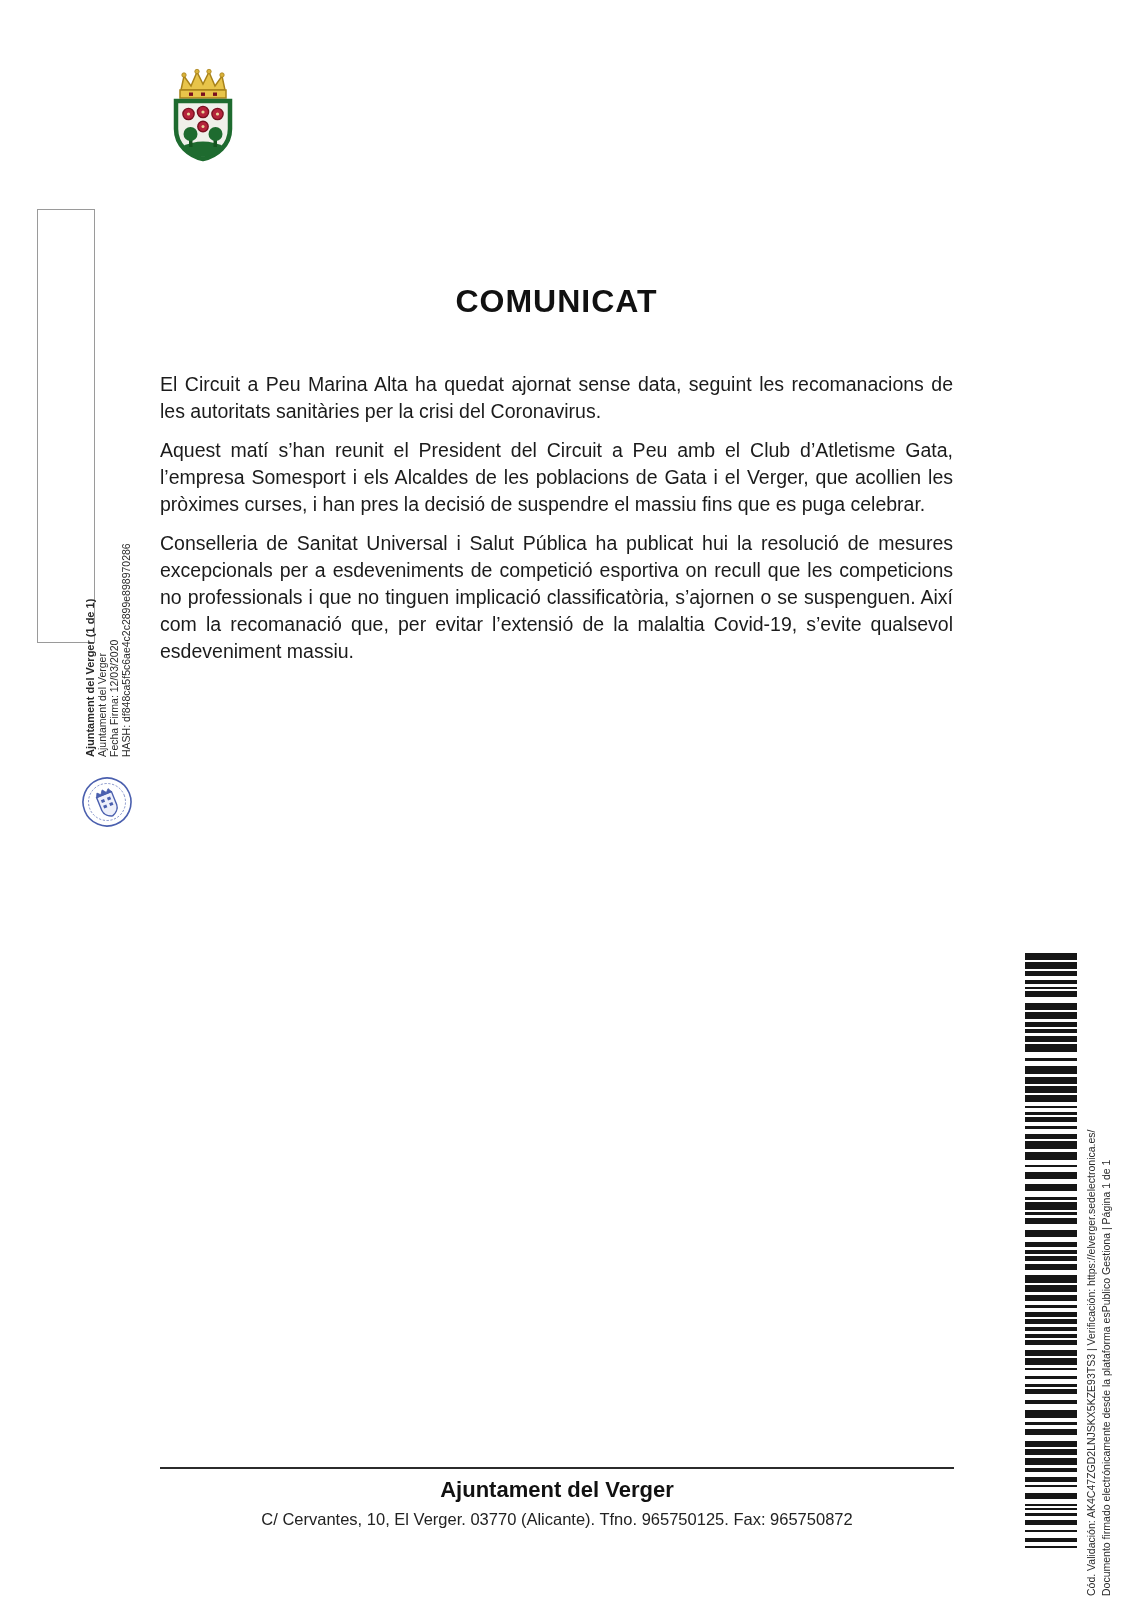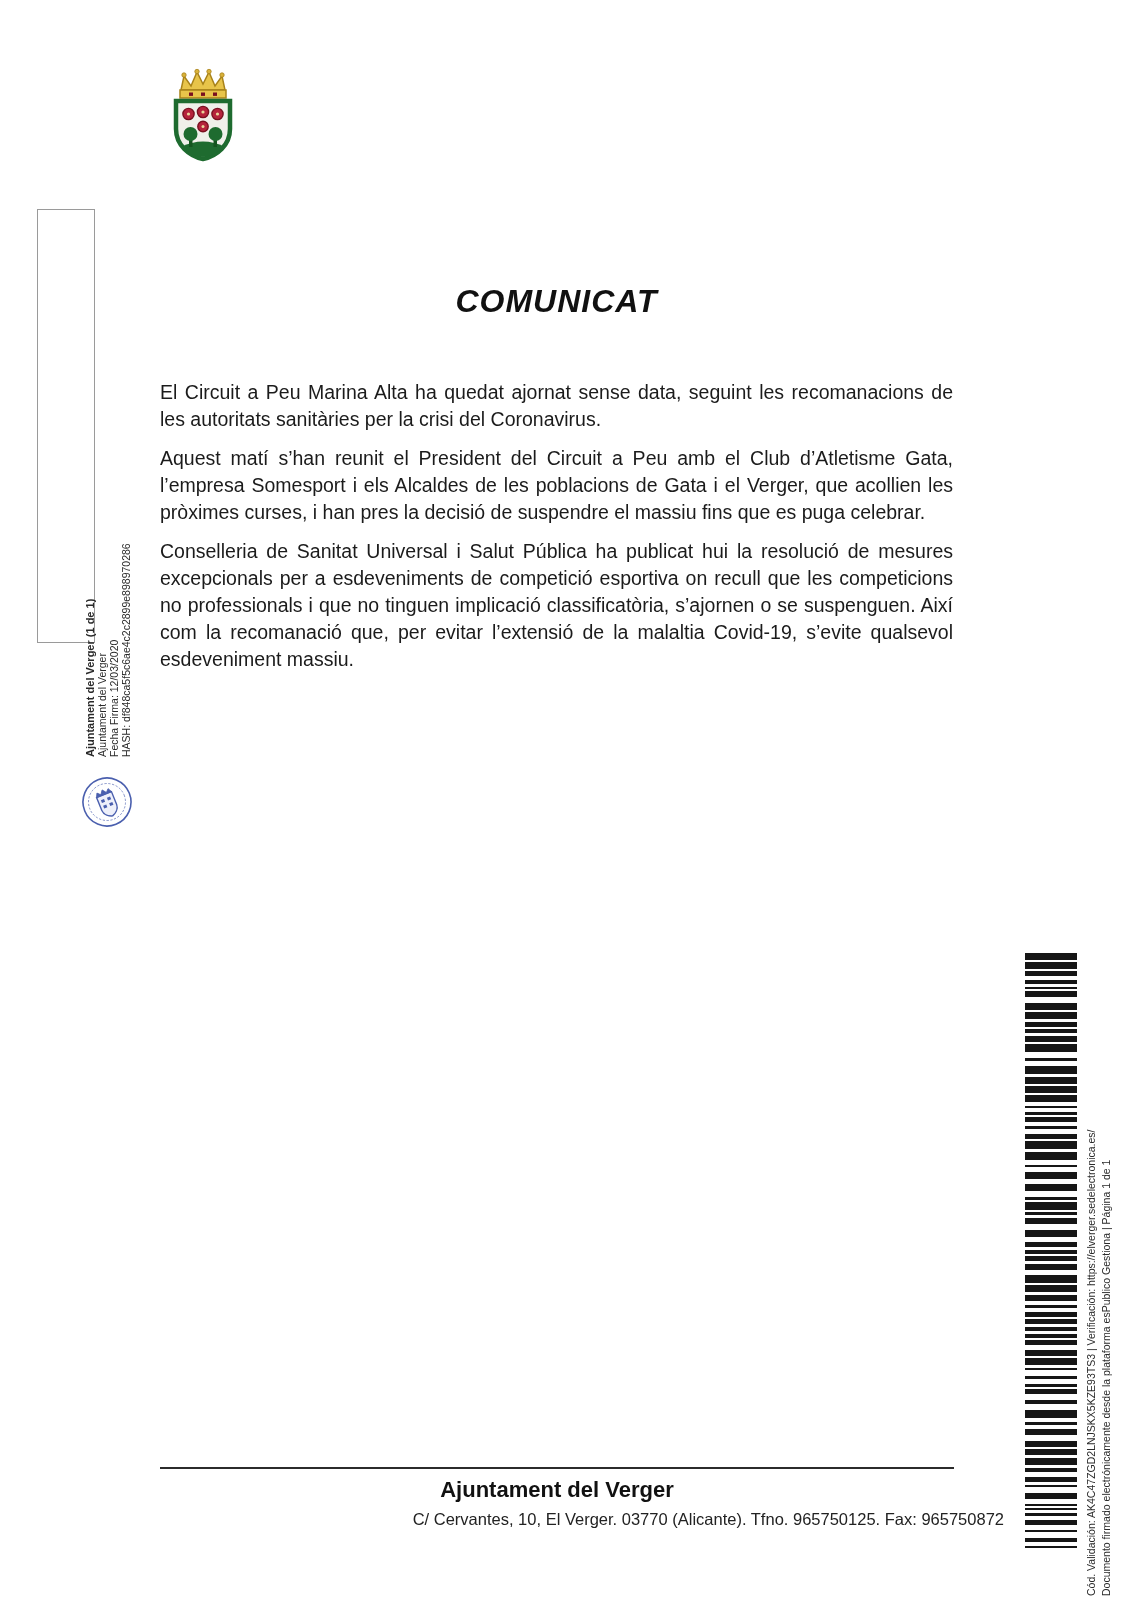--- a/index.html
+++ b/index.html
@@ -27,39 +27,39 @@
   }
   .sig-text{
     left:46px;top:547px;width:312px;height:48px;
     font-size:10.5px;line-height:12px;color:#2a2a2a;
   }
   .sig-text .b{font-weight:bold;font-size:11px;}
   .stamp{position:absolute;left:42px;top:556px;width:54px;height:66px;}
   
   .doc-title{
     position:absolute;left:160px;top:283px;width:793px;
-    text-align:center;font-size:32px;font-weight:bold;letter-spacing:1px;color:#111;font-style:italic;
+    text-align:center;font-size:32px;font-weight:bold;letter-spacing:1px;color:#111;
   }
   
   .body-text{position:absolute;left:160px;top:367px;width:793px;}
   .body-text p{
-    margin:12px 0 12px 0;
+    margin:4px 0 12px 0;
     font-size:19.5px;line-height:27px;
     text-align:justify;text-align-last:left;
     color:#1b1b1b;
   }
   
   .footer-rule{position:absolute;left:160px;top:1467px;width:794px;height:2px;background:#2b2b2b;}
   .footer-org{
     position:absolute;left:160px;top:1477px;width:794px;
     text-align:center;font-size:22px;font-weight:bold;color:#111;
   }
   .footer-addr{
     position:absolute;left:110px;top:1510px;width:894px;
-    text-align:right;font-size:16.5px;color:#222;
+    text-align:center;font-size:16.5px;color:#222;
   }
   
   .barcode{position:absolute;left:1025px;top:953px;width:52px;height:595px;overflow:hidden;}
   .verif-text{
     left:1084px;top:1596px;width:570px;height:33px;
     font-size:10.5px;line-height:15px;color:#2a2a2a;
   }
 </style>
 </head>
 <body>

